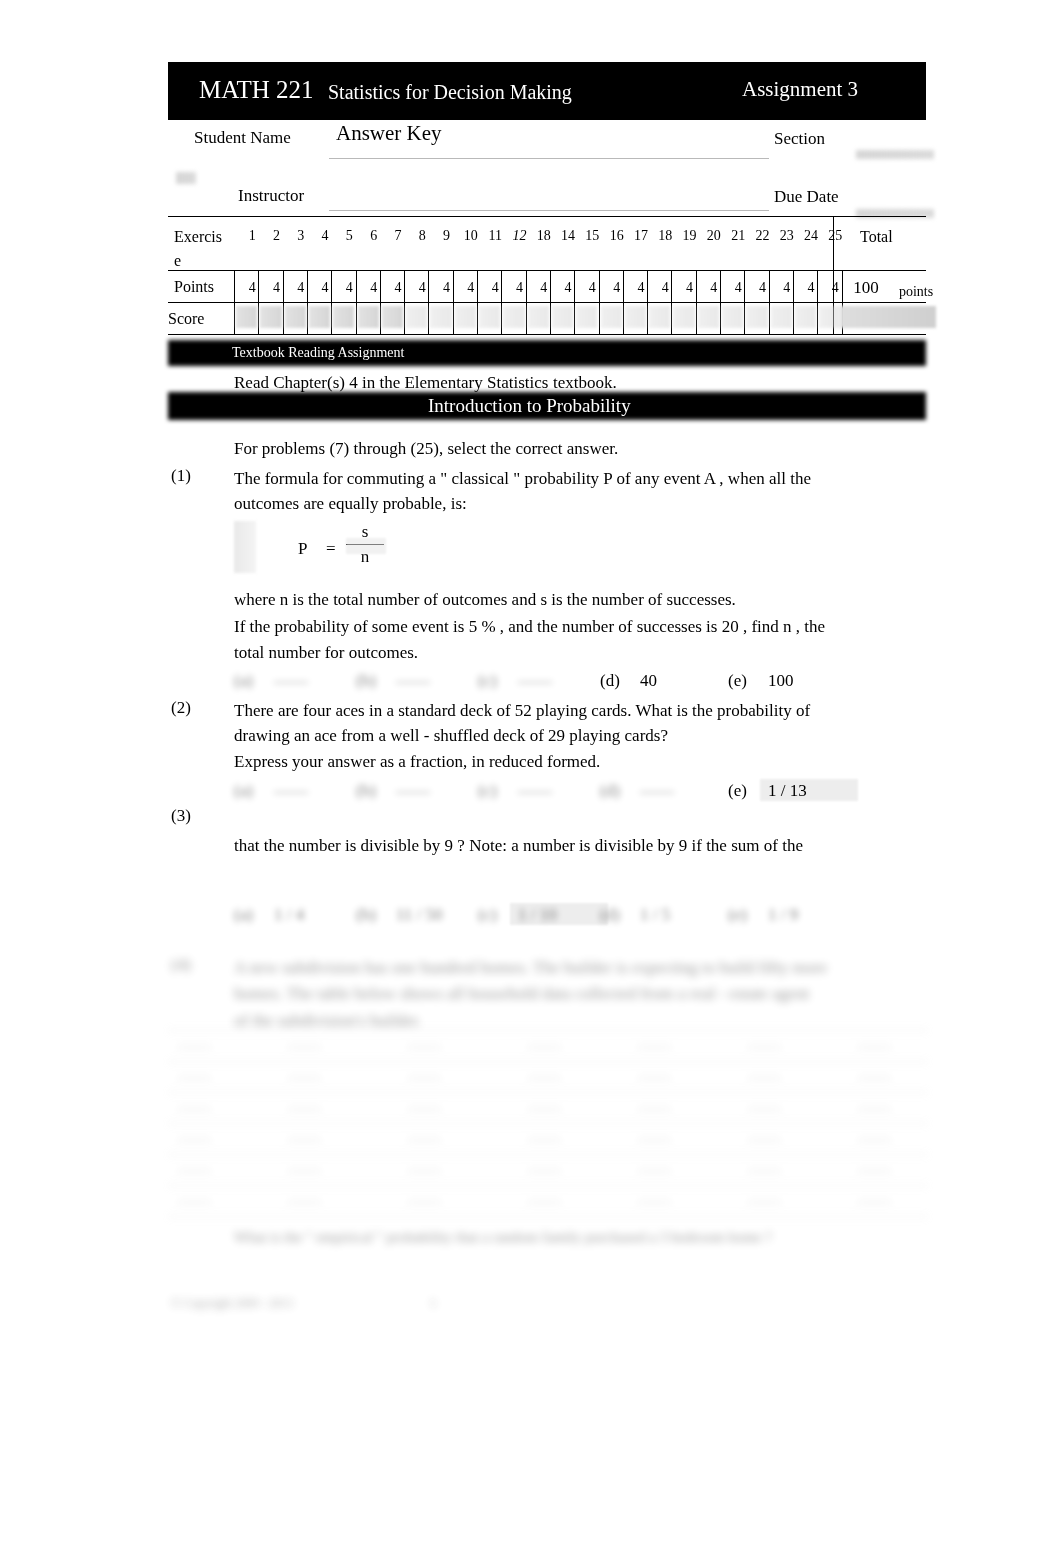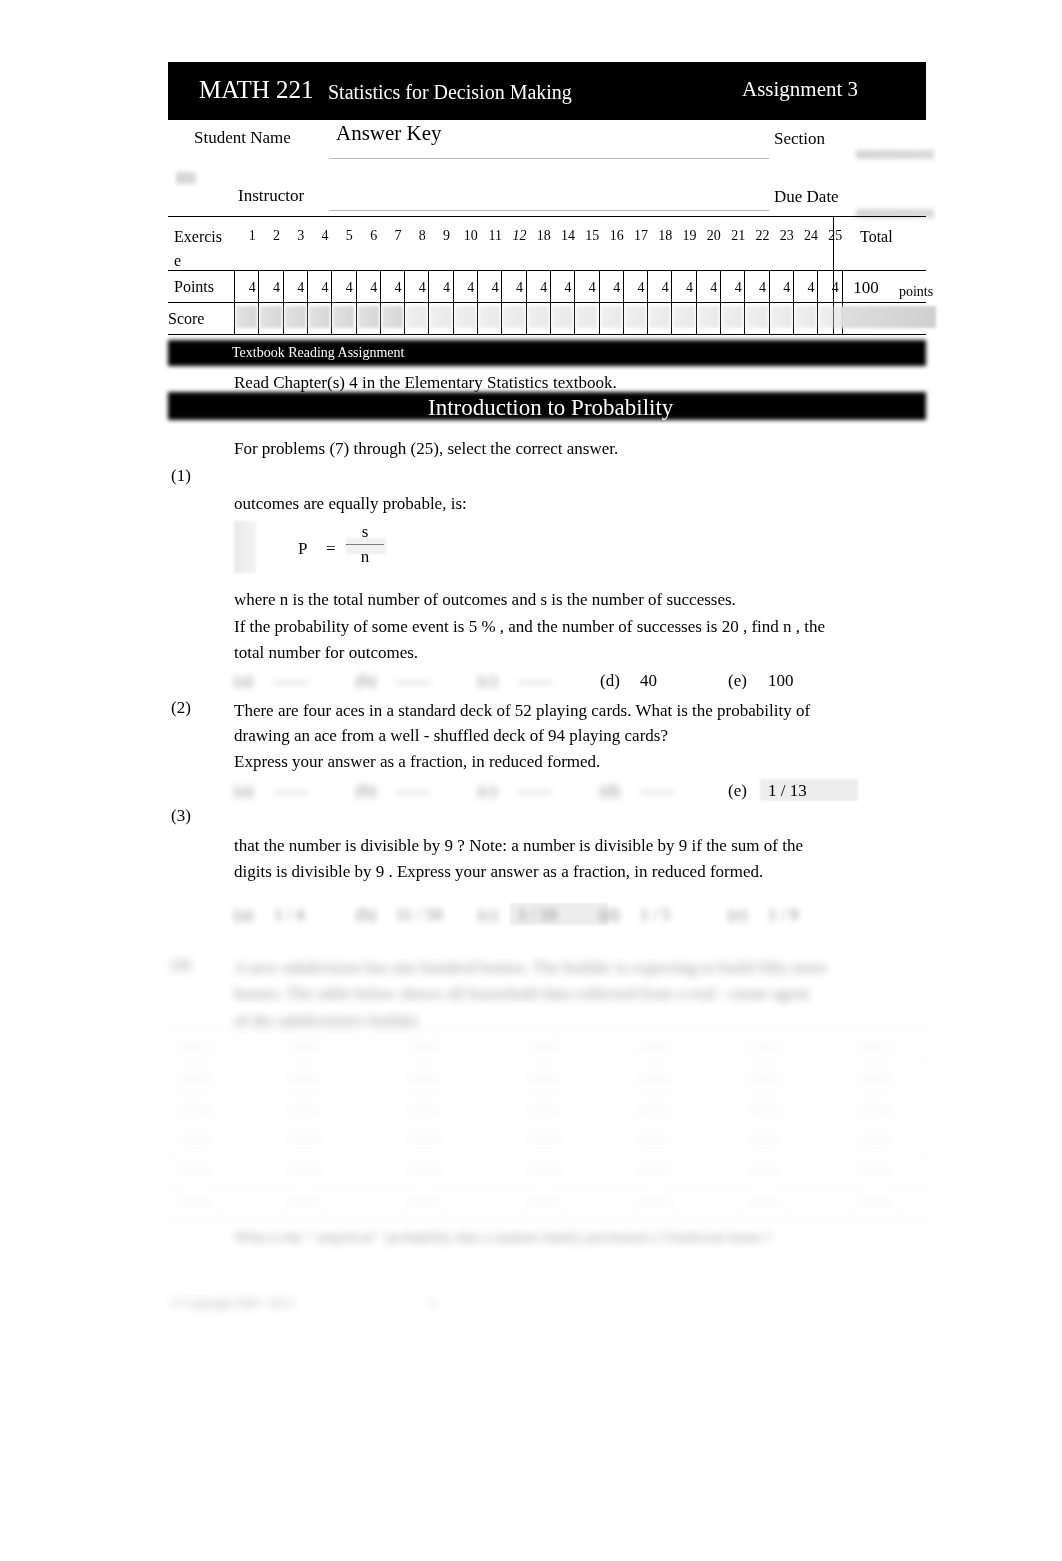--- a/index.html
+++ b/index.html
@@ -201,25 +201,26 @@
     <div class="cell small" style="left:718px;top:68px;width:60px;">points</div>
     <div class="gt-blur" style="left:672px;top:90px;width:96px;height:22px;"></div>
   </div>
 
   <div class="secbar blurred" style="top:340px;"></div>
   <div class="sec-txt" style="left:216px;top:345px;font-size:14px;">Textbook Reading Assignment</div>
   <div class="t" style="left:218px;top:370px;font-family:Liberation Serif, serif;">Read Chapter(s) 4 in the Elementary Statistics</div>
   <div class="t" style="left:537px;top:370px;">textbook.</div>
 
   <div class="secbar blurred" style="top:392px;height:28px;"></div>
-  <div class="sec-txt" style="left:412px;top:395px;font-size:23px;">Introduction to Probability</div>
+  <div class="sec-txt" style="left:412px;top:395px;font-size:19px;">Introduction to Probability</div>
 
   <div class="t" style="left:218px;top:436px;">For problems   (7)  through   (25), select the correct answer.</div>
 
   <div class="num" style="left:155px;top:466px;">(1)</div>
+  <div class="t" style="left:218px;top:466px;">The formula for commuting a " classical "  probability        P  of any event    A , when all the</div>
   <div class="t" style="left:218px;top:491px;">outcomes are equally probable, is:</div>
 
   <div class="pbox"></div>
   <div class="t" style="left:282px;top:536px;">P</div>
   <div class="t" style="left:310px;top:536px;">=</div>
   <div class="frac" style="left:330px;top:522px;width:38px;">
     <div>s</div>
     <div class="bar"></div>
     <div>n</div>
   </div>
@@ -237,39 +238,38 @@
       <div class="t blurtxt2" style="left: 462px; top: 668px;">(c)</div>
       <div class="t blurtxt2" style="left: 502px; top: 668px;">——</div>
       <div class="t" style="left: 584px; top: 668px;">(d)</div>
       <div class="t" style="left: 624px; top: 668px;">40</div>
       <div class="t" style="left: 712px; top: 668px;">(e)</div>
       <div class="t" style="left: 752px; top: 668px;">100</div>
     </div>
 
   <div class="num" style="left:155px;top:698px;">(2)</div>
   <div class="t" style="left:218px;top:698px;">There are four aces in a standard deck of 52 playing cards.  What is the probability of</div>
-  <div class="t" style="left:218px;top:723px;">drawing an ace from a well - shuffled deck of 94 playing cards?</div>
+  <div class="t" style="left:218px;top:723px;">drawing an ace from a well - shuffled deck of 29 playing cards?</div>
   <div class="t" style="left:218px;top:749px;">Express your answer as a fraction, in reduced formed.</div>
   <div id="p2-choices">
       <div class="t blurtxt2" style="left: 218px; top: 778px;">(a)</div>
       <div class="t blurtxt2" style="left: 258px; top: 778px;">——</div>
       <div class="t blurtxt2" style="left: 340px; top: 778px;">(b)</div>
       <div class="t blurtxt2" style="left: 380px; top: 778px;">——</div>
       <div class="t blurtxt2" style="left: 462px; top: 778px;">(c)</div>
       <div class="t blurtxt2" style="left: 502px; top: 778px;">——</div>
       <div class="t blurtxt2" style="left: 584px; top: 778px;">(d)</div>
       <div class="t blurtxt2" style="left: 624px; top: 778px;">——</div>
       <div class="t" style="left: 712px; top: 778px;">(e)</div>
       <div class="hl" style="left: 744px; top: 779px; width: 98px; height: 22px; opacity: 0.7;"></div>
       <div class="t" style="left: 752px; top: 778px;">1 / 13</div>
     </div>
 
   <div class="num" style="left:155px;top:806px;">(3)</div>
   <div class="t" style="left:218px;top:833px;">that the number is divisible by 9 ?  Note:        a number is divisible by 9 if the sum of the</div>
-  <div class="t" style="left:218px;top:859px;">digits is divisible by 9 .  Express your answer as a fraction, in reduced formed.</div>
   <div id="p3-choices">
       <div class="t blurtxt2" style="left: 218px; top: 902px;">(a)</div>
       <div class="t blurtxt2" style="left: 258px; top: 902px;">1 / 4</div>
       <div class="t blurtxt2" style="left: 340px; top: 902px;">(b)</div>
       <div class="t blurtxt2" style="left: 380px; top: 902px;">11 / 50</div>
       <div class="t blurtxt2" style="left: 462px; top: 902px;">(c)</div>
       <div class="hl" style="left: 494px; top: 903px; width: 98px; height: 22px; opacity: 0.7;"></div>
       <div class="t blurtxt2" style="left: 502px; top: 902px;">1 / 10</div>
       <div class="t blurtxt2" style="left: 584px; top: 902px;">(d)</div>
       <div class="t blurtxt2" style="left: 624px; top: 902px;">1 / 5</div>

